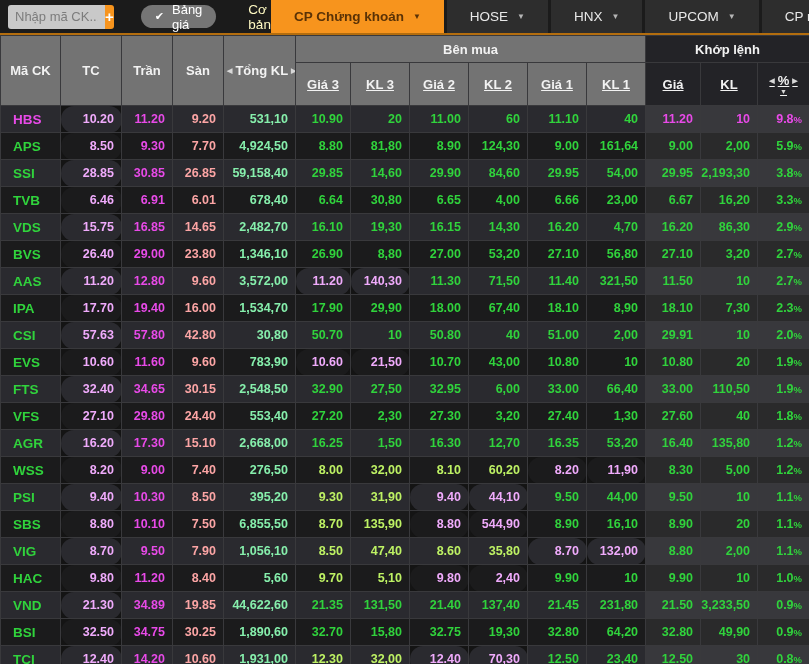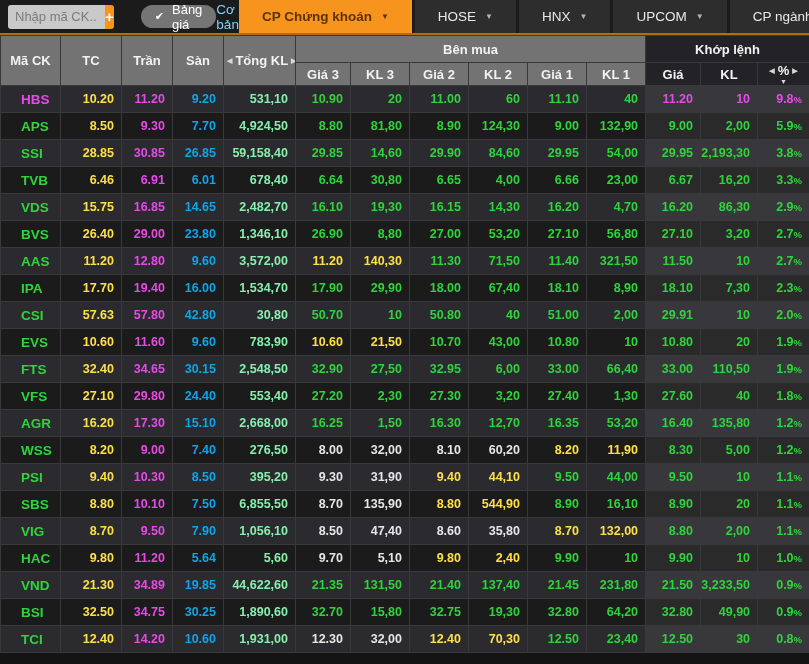--- a/index.html
+++ b/index.html
@@ -13,52 +13,52 @@
                border: none; border-radius: 3px 0 0 3px; padding: 0 7px;
                font-size: 13px; color: #444; font-family: "Liberation Sans", sans-serif; outline: none; }
   .sym-input::placeholder { color: #7c7c7c; }
   .add-btn { width: 29px; height: 24px; background: #f7941d; color: #fff;
              border: none; border-radius: 0 3px 3px 0; font-size: 15px; font-weight: bold;
              cursor: pointer; line-height: 22px; }
   .pill { margin-left: 27px; background: #757575; color: #fff; border-radius: 12px;
           height: 23px; padding: 0 14px; display: flex; align-items: center; gap: 8px;
           font-size: 13px; cursor: pointer; }
   .pill .check { font-size: 11px; }
-  .plain-toggle { color: #7dd3fc; font-size: 13.5px; cursor: pointer; }
+  .plain-toggle { margin-left: 32px; color: #fef9c3; font-size: 13.5px; cursor: pointer; }
   .tabs { display: flex; margin-left: auto; height: 33px; gap: 3px; }
   .tab { background: #2d2d2d; color: #e8e8e8; display: flex; align-items: center;
          gap: 9px; padding: 0 23px; font-size: 13.5px; cursor: pointer; white-space: nowrap; }
   .tab .caret { font-size: 8px; color: #b5b5b5; }
   .tab.active { background: #f7941d; color: #5a3206; font-weight: bold; }
   .tab.active .caret { color: #5a3206; }
 
   
   table { border-collapse: collapse; table-layout: fixed; width: 809px; }
   th, td { border: 1px solid #39393c; white-space: nowrap; overflow: hidden; }
   thead th { background: #737373; color: #f2f2f2; font-weight: bold; font-size: 13px;
              text-align: center; }
   thead .h1 th { height: 27px; }
-  thead .h2 th { height: 23px; }
+  thead .h2 th { height: 43px; text-decoration: underline; }
   thead th.mcol { background: #232327; margin-top: 40px; }
   .sort-arr { font-size: 7px; color: #d8d8d8; vertical-align: 2px; padding: 0 3px; }
   .pct-head { line-height: 14px; }
   .pct-down { display: block; font-size: 7px; color: #d8d8d8; line-height: 7px; }
 
   tbody td { height: 27px; text-align: right; padding-right: 7px;
              font-size: 12.5px; font-weight: bold; }
   tbody tr:nth-child(odd)  { background: #2a2a2f; }
   tbody tr:nth-child(even) { background: #1b1b1c; }
   tbody td.mcol { background: rgba(255,255,255,0.065); }
-  td.sym { text-align: left; padding-left: 20px; font-size: 13.5px; }
+  td.sym { text-align: left; padding-left: 12px; font-size: 13.5px; }
 
   .c-up    { color: #30d33c; }
-  .c-down  { color: #e5e5e5; }
-  .c-ref   { color: #fde047; }
+  .c-down  { color: #bef264; }
+  .c-ref   { color: #f0abfc; border-radius: 13px; }
   .c-ceil  { color: #e84ae8; }
-  .c-floor { color: #0ea5e9; }
+  .c-floor { color: #fca5a5; }
   .c-white { color: #86efac; }
   .pctsign { font-size: 9.5px; }
 </style>
 </head>
 <body>
 
 <div class="topbar">
   <input class="sym-input" placeholder="Nhập mã CK..." style="">
   <button class="add-btn">+</button>
 
@@ -155,21 +155,21 @@
         <td class="c-up sym">APS</td>
         <td class="c-ref">8.50</td>
         <td class="c-ceil">9.30</td>
         <td class="c-floor">7.70</td>
         <td class="c-white">4,924,50</td>
         <td class="c-up">8.80</td>
         <td class="c-up">81,80</td>
         <td class="c-up">8.90</td>
         <td class="c-up">124,30</td>
         <td class="c-up">9.00</td>
-        <td class="c-up">132,90</td>
+        <td class="c-up">161,64</td>
         <td class="c-up mcol">9.00</td>
         <td class="c-up mcol">2,00</td>
         <td class="c-up mcol">5.9<span class="pctsign">%</span></td>
       </tr>
       <tr>
         <td class="c-up sym">SSI</td>
         <td class="c-ref">28.85</td>
         <td class="c-ceil">30.85</td>
         <td class="c-floor">26.85</td>
         <td class="c-white">59,158,40</td>
@@ -404,21 +404,21 @@
         <td class="c-ref">8.70</td>
         <td class="c-ref">132,00</td>
         <td class="c-up mcol">8.80</td>
         <td class="c-up mcol">2,00</td>
         <td class="c-up mcol">1.1<span class="pctsign">%</span></td>
       </tr>
       <tr>
         <td class="c-up sym">HAC</td>
         <td class="c-ref">9.80</td>
         <td class="c-ceil">11.20</td>
-        <td class="c-floor">5.64</td>
+        <td class="c-floor">8.40</td>
         <td class="c-white">5,60</td>
         <td class="c-down">9.70</td>
         <td class="c-down">5,10</td>
         <td class="c-ref">9.80</td>
         <td class="c-ref">2,40</td>
         <td class="c-up">9.90</td>
         <td class="c-up">10</td>
         <td class="c-up mcol">9.90</td>
         <td class="c-up mcol">10</td>
         <td class="c-up mcol">1.0<span class="pctsign">%</span></td>

